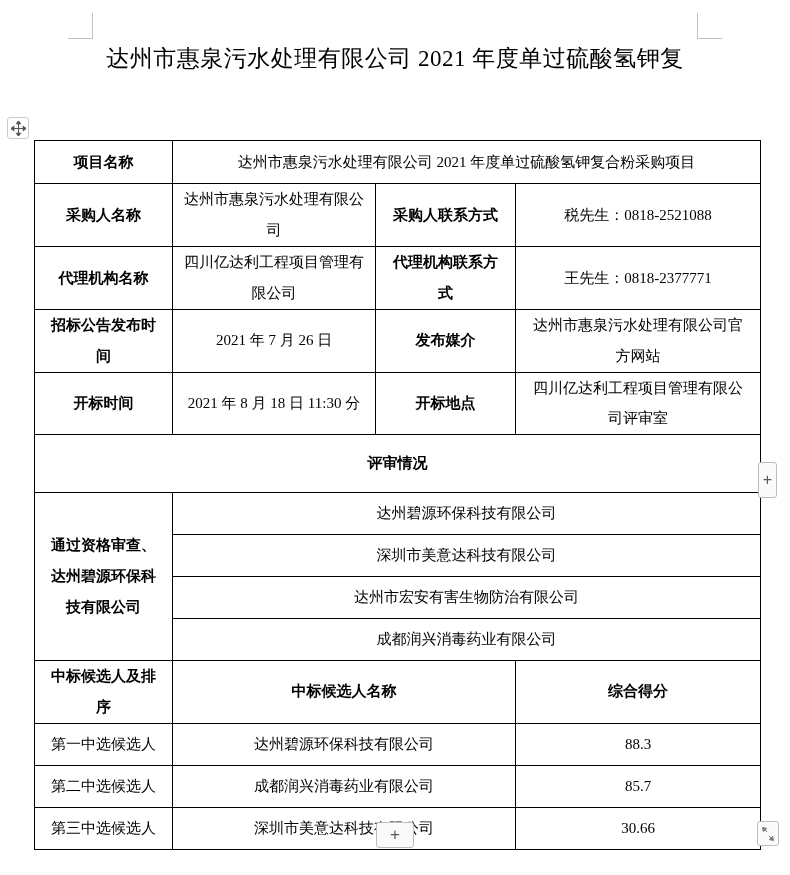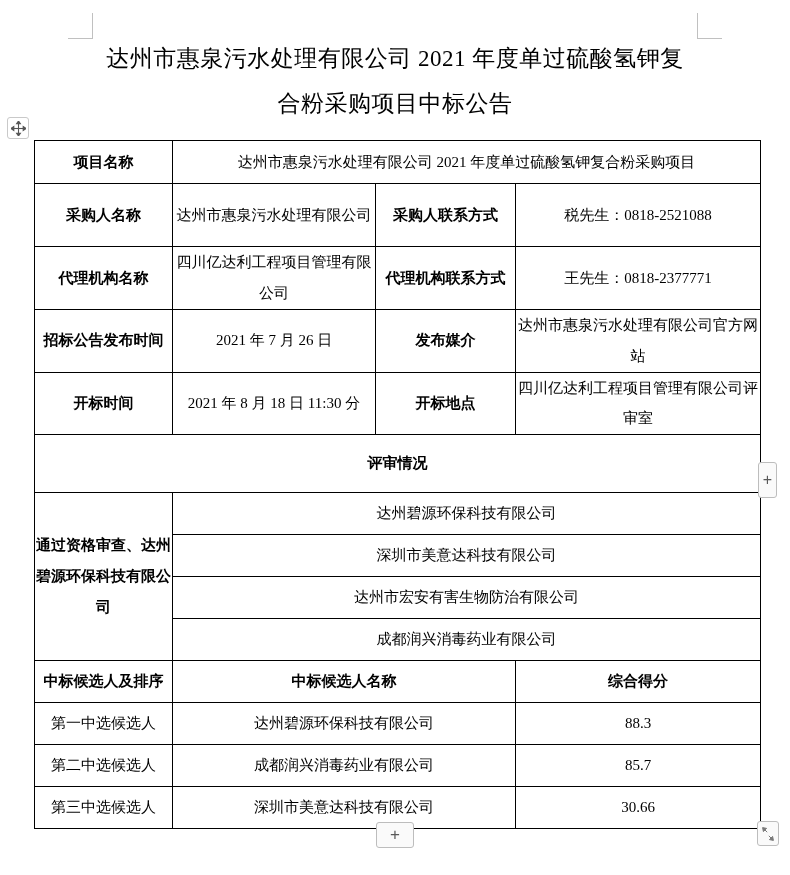--- a/index.html
+++ b/index.html
@@ -20,21 +20,21 @@
   .crop-tl { left:68px; top:13px; border-right:1px solid #c0c0c0; border-bottom:1px solid #c0c0c0; }
   .crop-tr { left:697px; top:13px; border-left:1px solid #c0c0c0; border-bottom:1px solid #c0c0c0; }
   
   table.doc {
     position:absolute; left:34px; top:140px; width:726px;
     border-collapse:collapse; table-layout:fixed;
   }
   table.doc td {
     border:1.5px solid #000;
     text-align:center; vertical-align:middle;
-    font-size:15px; line-height:2.05; padding:0 0;
+    font-size:15px; line-height:2.05; padding:0 10px;
     overflow:hidden; word-break:break-all;
   }
   td.lbl { font-weight:bold; }
   td.tight { padding:0 2px; }
   
   .handle {
     position:absolute; box-sizing:border-box;
     background:#fafafa; border:1px solid #bdbdbd; border-radius:3px;
     display:flex; align-items:center; justify-content:center;
     color:#595959; cursor:pointer;
@@ -46,21 +46,20 @@
   .resize-handle{ left:757px; top:821px; width:22px; height:25px; }
 </style>
 </head>
 <body>
 
 <div class="crop crop-tl"></div>
 <div class="crop crop-tr"></div>
 
 <div class="doc-title">
   <div>达州市惠泉污水处理有限公司 2021 年度单过硫酸氢钾复</div>
-  <div>合粉采购项目中标公告</div>
 </div>
 
 <div class="handle move-handle">
   <span style="display:flex">
     <svg width="15" height="15" viewBox="0 0 15 15">
       <g stroke="#555" stroke-width="1.1" fill="#555">
         <line x1="7.5" y1="2.2" x2="7.5" y2="12.8"></line>
         <line x1="2.2" y1="7.5" x2="12.8" y2="7.5"></line>
         <path d="M7.5 0 L5.6 2.8 L9.4 2.8 Z"></path>
         <path d="M7.5 15 L5.6 12.2 L9.4 12.2 Z"></path>

